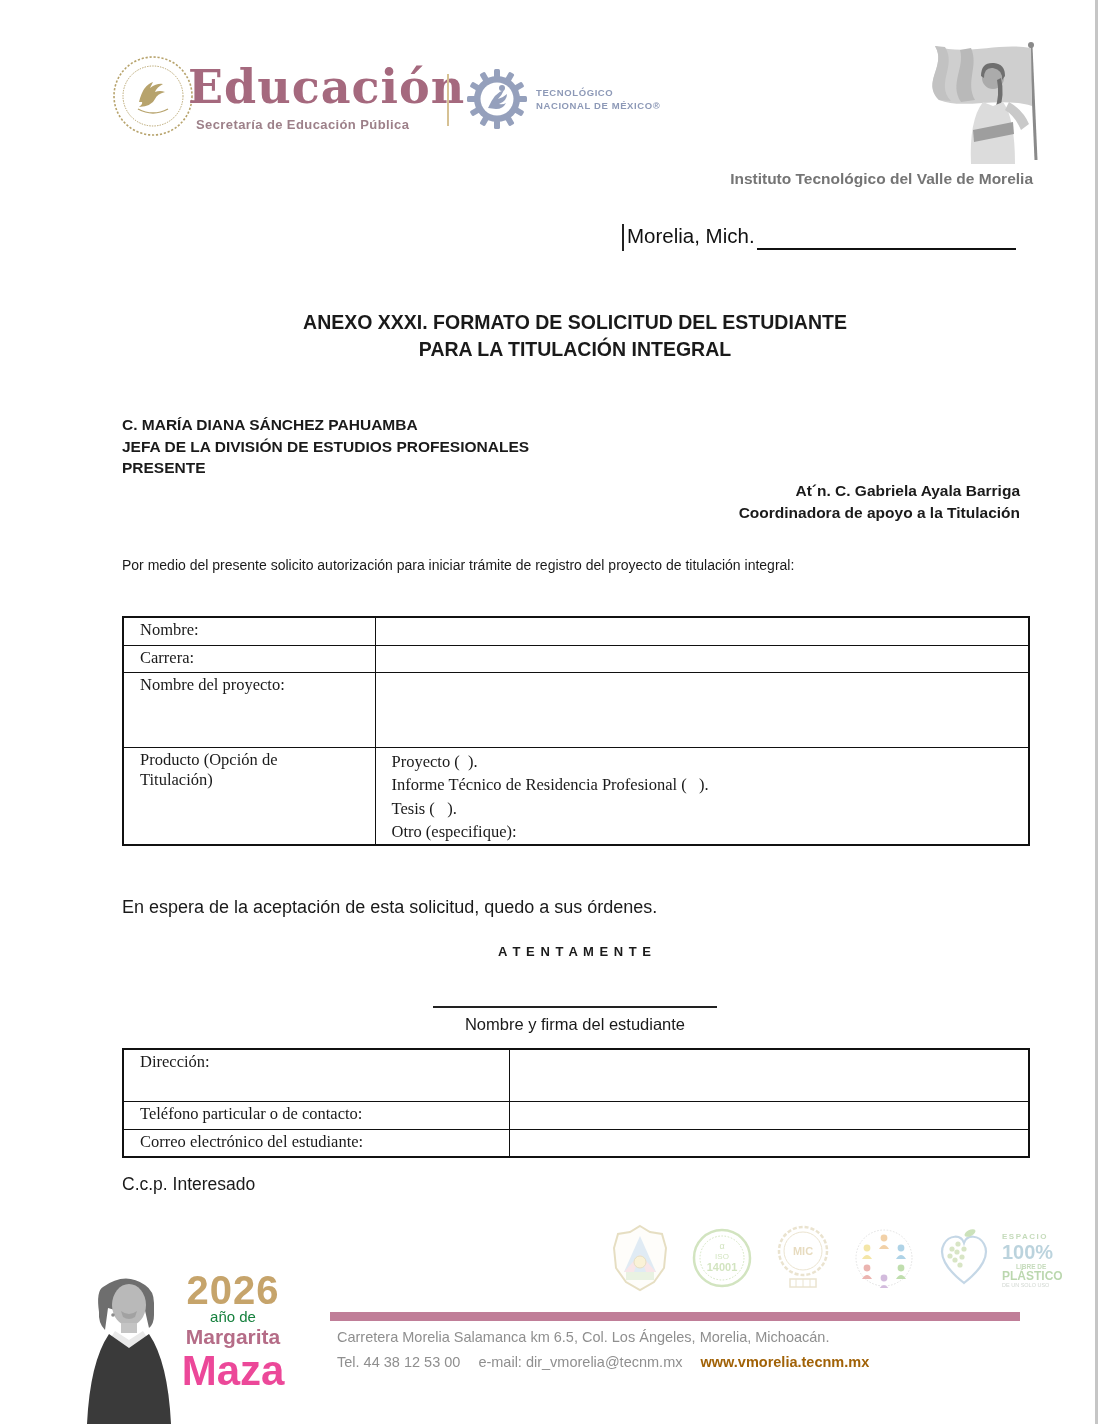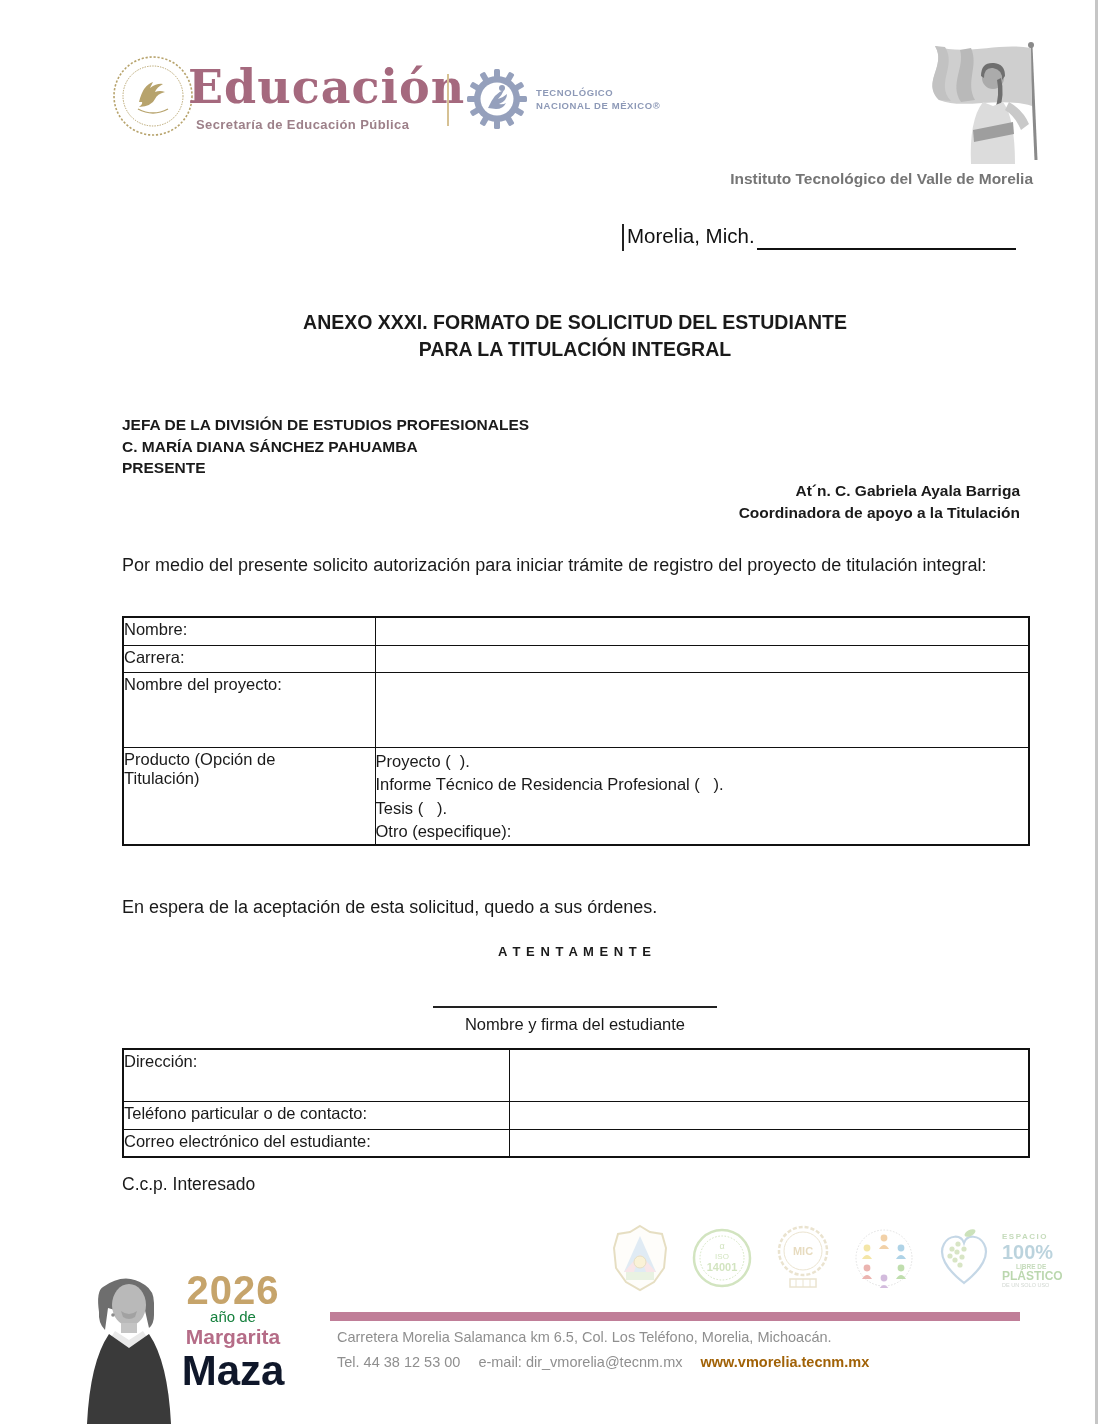--- a/index.html
+++ b/index.html
@@ -16,41 +16,41 @@
 
   
   .dateline-text { font-size:20.5px; color:#111; }
   .caret { width:2px; height:27px; background:#222; }
   .blankline { border-bottom:2px solid #111; }
 
   
   .doc-title { width:906px; text-align:center; font-weight:bold; font-size:19.5px; line-height:27px; }
   .addressee { font-size:15.5px; font-weight:bold; line-height:21.5px; }
   .attention { width:898px; text-align:right; font-size:15.5px; font-weight:bold; line-height:21.5px; }
-  .para { width:906px; font-size:18px; line-height:29px; text-align:justify; }
+  .para { width:906px; font-size:14px; line-height:29px; text-align:justify; }
   .closing { font-size:18px; }
   .atent { width:906px; text-align:center; font-weight:bold; font-size:13px; letter-spacing:1px; }
   .sig-wrap { width:906px; text-align:center; }
   .sig-line { display:inline-block; width:284px; height:24px; border-bottom:2px solid #222; }
   .sig-caption { font-size:16.5px; margin-top:3px; }
   .ccp { font-size:17.5px; }
 
   
   table.formtbl { border-collapse:collapse; width:906px; table-layout:fixed; }
-  table.formtbl td { border:1.6px solid #111; font-size:16.5px; padding:2px 8px 0 0; vertical-align:top; }
+  table.formtbl td { border:1.6px solid #111; font-size:16.5px; padding:2px 8px 0 16px; vertical-align:top;font-family:Liberation Serif, serif; }
   table.formtbl { border:2.5px solid #111; }
   .opt-line { line-height:23.5px; }
 
   
   .badges { display:flex; align-items:center; gap:22px; opacity:.45; }
   .year-block { width:110px; text-align:center; }
   .year-num { font-size:40px; font-weight:bold; color:#c6a46b; letter-spacing:1px; line-height:36px; }
   .year-sub { font-size:15px; color:#15803d; line-height:17px; }
   .year-first { font-size:21px; font-weight:bold; color:#b56c87; line-height:24px; }
-  .year-last { font-size:42px; font-weight:bold; color:#0f172a; line-height:44px; }
+  .year-last { font-size:42px; font-weight:bold; color:#ec4899; line-height:44px; }
   .pink-bar { width:690px; height:9px; background:#c07e98; }
   .ftr-line { font-size:14.5px; color:#8f8f8f; }
   .ftr-bold { font-weight:bold; color:#a16207; }
   .right-edge { width:2.5px; height:1424px; background:#c6c6c6; }
 </style>
 </head>
 <body>
 
 <div class="page">
 
@@ -117,22 +117,22 @@
   <div class="abs caret" style="left:622px; top:224px;"></div>
   <div class="abs dateline-text" style="left:627px; top:224px;">Morelia, Mich.</div>
   <div class="abs blankline" style="left:757px; top:222px; width:259px; height:28px;"></div>
 
   <div class="abs doc-title" style="left:122px; top:309px;">
     <div>ANEXO XXXI. FORMATO DE SOLICITUD DEL ESTUDIANTE</div>
     <div>PARA LA TITULACIÓN INTEGRAL</div>
   </div>
 
   <div class="abs addressee" style="left:122px; top:414px;">
+    <div>C. MARÍA DIANA SÁNCHEZ PAHUAMBA</div>
     <div>JEFA DE LA DIVISIÓN DE ESTUDIOS PROFESIONALES</div>
-    <div>C. MARÍA DIANA SÁNCHEZ PAHUAMBA</div>
     <div>PRESENTE</div>
   </div>
 
   <div class="abs attention" style="left:122px; top:480px;">
     <div>At´n. C. Gabriela Ayala Barriga</div>
     <div>Coordinadora de apoyo a la Titulación</div>
   </div>
 
   <div class="abs para" style="left:122px; top:551px;">Por medio del presente solicito autorización para iniciar trámite de registro del proyecto de titulación integral:</div>
 
@@ -283,21 +283,21 @@
 
   <div class="abs year-block" style="left:178px; top:1272px;">
     <div class="year-num">2026</div>
     <div class="year-sub">año de</div>
     <div class="year-first">Margarita</div>
     <div class="year-last">Maza</div>
   </div>
 
   <div class="abs pink-bar" style="left:330px; top:1312px;"></div>
 
-  <div class="abs ftr-line" style="left:337px; top:1329px;">Carretera Morelia Salamanca km 6.5, Col. Los Teléfono, Morelia, Michoacán.</div>
+  <div class="abs ftr-line" style="left:337px; top:1329px;">Carretera Morelia Salamanca km 6.5, Col. Los Ángeles, Morelia, Michoacán.</div>
 
   <div class="abs ftr-line" style="left:337px; top:1354px;">
     <span>Tel. 44 38 12 53 00</span>
     <span style="margin-left:14px;">e-mail: dir_vmorelia@tecnm.mx</span>
     <span class="ftr-bold" style="margin-left:14px;">www.vmorelia.tecnm.mx</span>
   </div>
 
   <div class="abs right-edge" style="left:1095px; top:0;"></div>
 
 </div>

